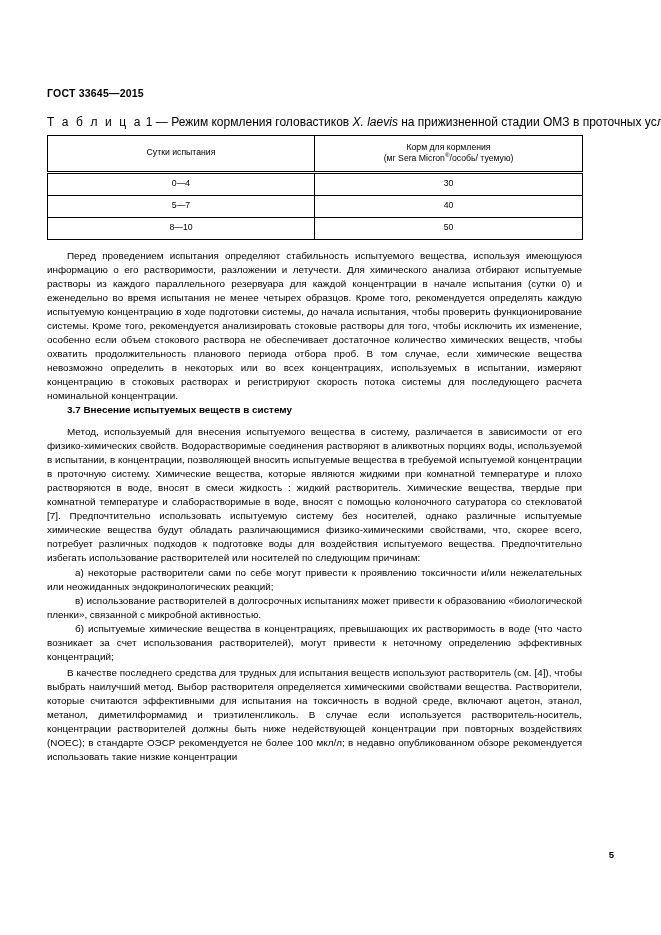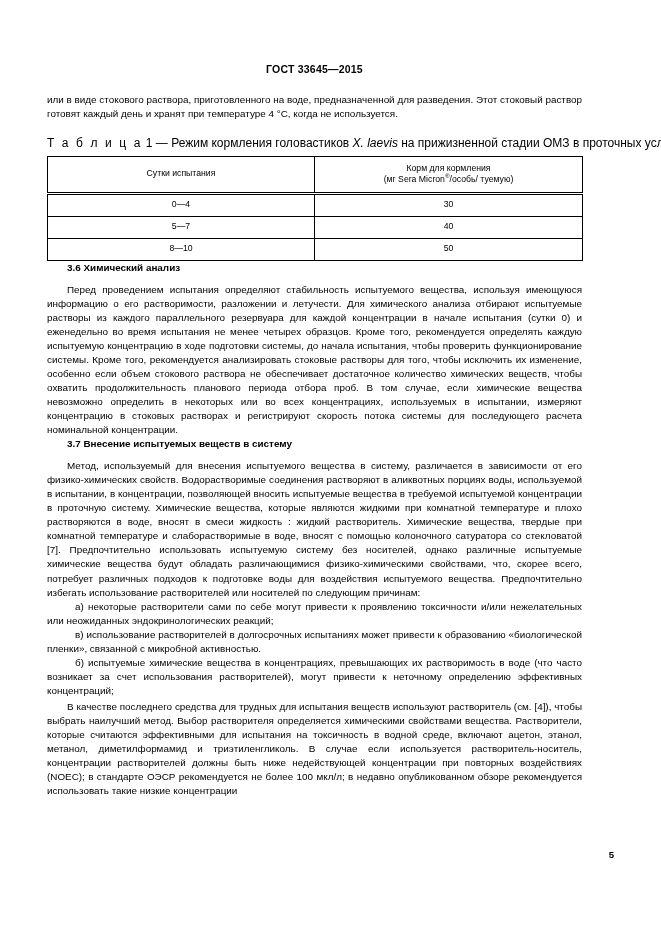--- a/index.html
+++ b/index.html
@@ -21,22 +21,22 @@
   }
   .content {
     position: absolute;
     left: 47px;
     top: 0;
     width: 535px;
   }
 
   
   .running-head {
-    margin-top: 64px;
-    text-align: center;
+    margin-top: 88px;
+    text-align: left;
     font-size: 10.5px;
     font-weight: bold;
     letter-spacing: 0.02em;
     line-height: 1.1;
   }
 
   
   .para {
     font-size: 9.9px;
     line-height: 14.05px;
@@ -124,21 +124,20 @@
   }
 </style>
 </head>
 <body>
 
 <div class="page">
   <div class="content">
 
     <div class="running-head">ГОСТ 33645—2015</div>
 
-    <p class="para first">или в виде стокового раствора, приготовленного на воде, предназначенной для разведения. Этот стоко­вый раствор готовят каждый день и хранят при температуре 4 °C, когда не используется.</p>
 
     <div class="table-caption">
       <span class="tbl-word">Т а б л и ц а</span>
       <span>1</span>
       <span>—</span>
       <span>Режим кормления головастиков</span>
       <i>X. laevis</i>
       <span>на прижизненной стадии ОМЗ в проточных условиях</span>
     </div>
 
@@ -167,21 +166,20 @@
           <td>5—7</td>
           <td>40</td>
         </tr>
         <tr>
           <td>8—10</td>
           <td>50</td>
         </tr>
       </tbody>
     </table>
 
-    <h2 class="section sec-gap-before">3.6 Химический анализ</h2>
 
     <p class="para indent sec-gap-after">Перед проведением испытания определяют стабильность испытуемого вещества, используя име­ющуюся информацию о его растворимости, разложении и летучести. Для химического анализа отби­рают испытуемые растворы из каждого параллельного резервуара для каждой концентрации в нача­ле испытания (сутки 0) и еженедельно во время испытания не менее четырех образцов. Кроме того, рекомендуется определять каждую испытуемую концентрацию в ходе подготовки системы, до начала испытания, чтобы проверить функционирование системы. Кроме того, рекомендуется анализировать стоковые растворы для того, чтобы исключить их изменение, особенно если объем стокового раство­ра не обеспечивает достаточное количество химических веществ, чтобы охватить продолжительность планового периода отбора проб. В том случае, если химические вещества невозможно определить в некоторых или во всех концентрациях, используемых в испытании, измеряют концентрацию в стоковых растворах и регистрируют скорость потока системы для последующего расчета номинальной концен­трации.</p>
 
     <h2 class="section sec-gap-before">3.7 Внесение испытуемых веществ в систему</h2>
 
     <p class="para indent sec-gap-after">Метод, используемый для внесения испытуемого вещества в систему, различается в зависимо­сти от его физико-химических свойств. Водорастворимые соединения растворяют в аликвотных порци­ях воды, используемой в испытании, в концентрации, позволяющей вносить испытуемые вещества в требуемой испытуемой концентрации в проточную систему. Химические вещества, которые являются жидкими при комнатной температуре и плохо растворяются в воде, вносят в смеси жидкость : жидкий растворитель. Химические вещества, твердые при комнатной температуре и слаборастворимые в воде, вносят с помощью колоночного сатуратора со стекловатой [7]. Предпочтительно использовать испы­туемую систему без носителей, однако различные испытуемые химические вещества будут обладать различающимися физико-химическими свойствами, что, скорее всего, потребует различных подходов к подготовке воды для воздействия испытуемого вещества. Предпочтительно избегать использование растворителей или носителей по следующим причинам:</p>
 
     <p class="para indent-sub">а) некоторые растворители сами по себе могут привести к проявлению токсичности и/или нежела­тельных или неожиданных эндокринологических реакций;</p>
 
     <p class="para indent-sub">в) использование растворителей в долгосрочных испытаниях может привести к образованию «биологической пленки», связанной с микробной активностью.</p>

